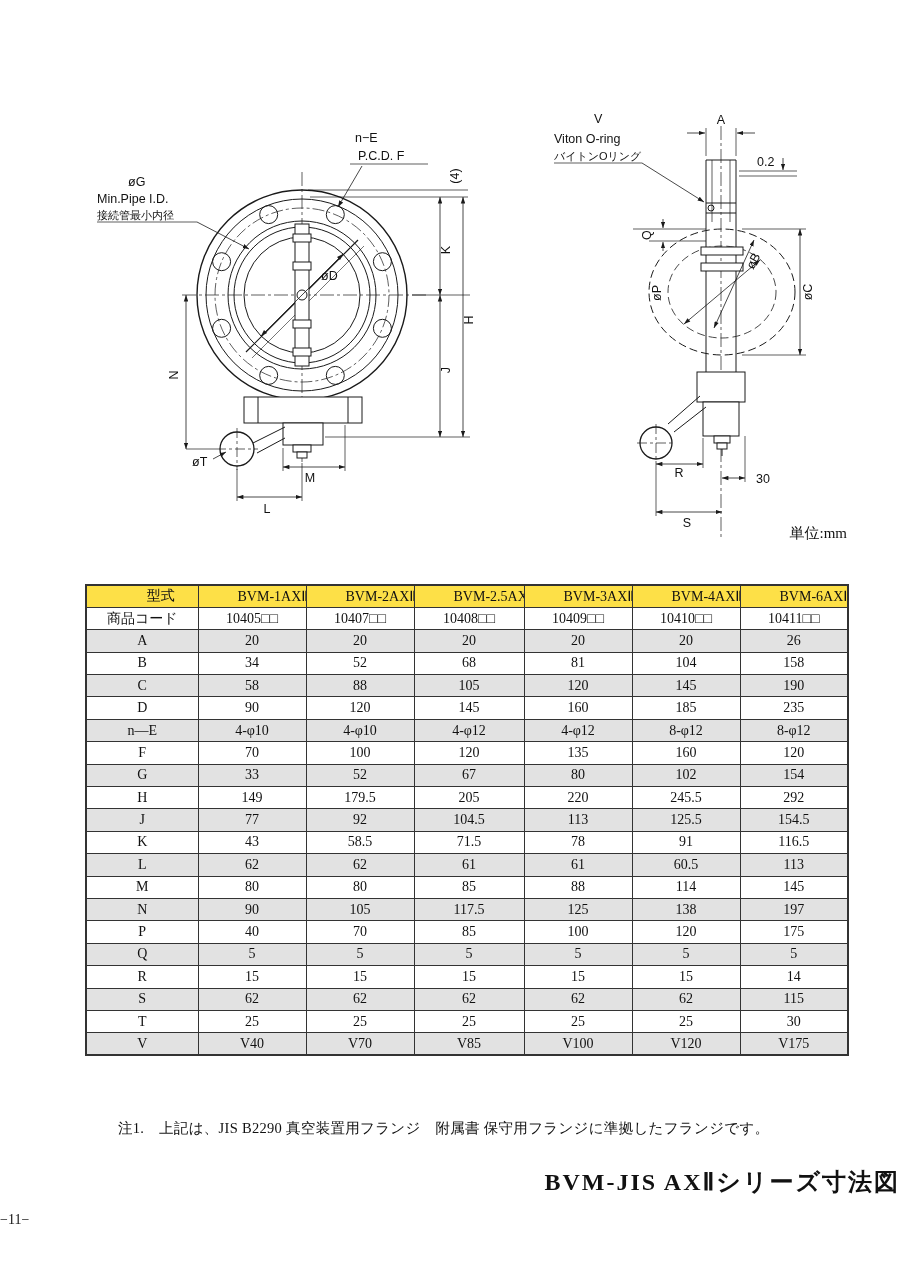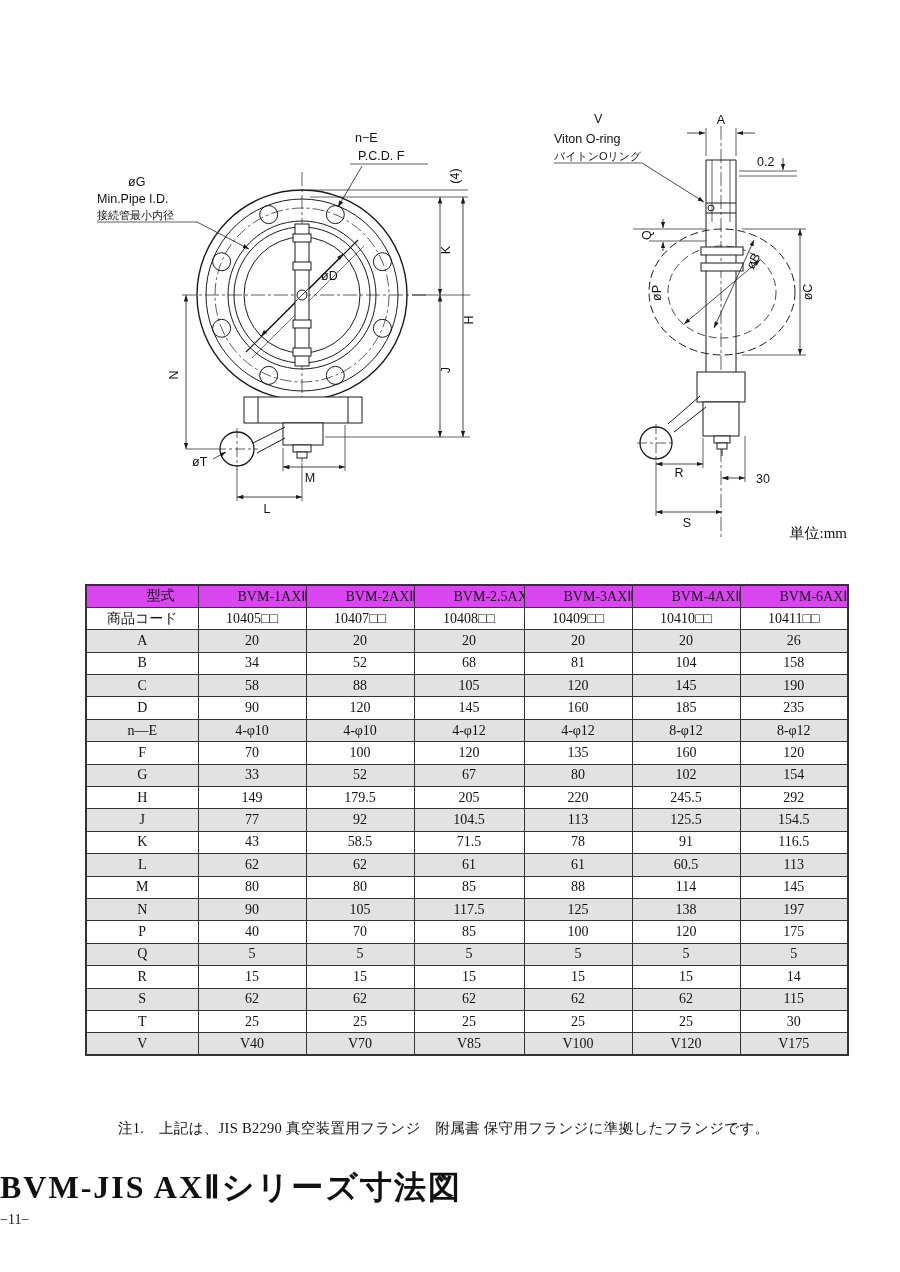--- a/index.html
+++ b/index.html
@@ -10,29 +10,29 @@
   .drawing-svg { position:absolute; top:0; left:0; }
   .lbl { font-family:"Liberation Sans", sans-serif; font-size:12.5px; fill:#111; }
   .lbl-jp { font-size:11px; }
 
   .unit-label { position:absolute; top:524px; right:53px; font-size:15px; }
 
   .dim-table { position:absolute; top:584px; left:85px; width:762px; border-collapse:collapse;
                font-size:14px; table-layout:fixed; border:2px solid #333; }
   .dim-table th, .dim-table td { border:1px solid #333; text-align:center; height:22.4px;
                padding:0 2px; font-weight:normal; white-space:nowrap; overflow:hidden; }
-  .dim-table thead th { background:#d946ef;padding-left:39px; }
+  .dim-table thead th { background:#fde047;padding-left:39px; }
   .dim-table tbody tr:nth-child(even) { background:#e2e2e2; }
 
   .note { position:absolute; left:118px; font-size:14.5px; letter-spacing:0.3px; }
   .note-1 { top:1087px;margin-top:32px; }
   .note-2 { top:1114px; }
 
-  .doc-title { position:absolute; top:1166px; width:100%; text-align:left;
-               font-size:32px; font-weight:bold; letter-spacing:2px; }
+  .doc-title { position:absolute; top:1166px; width:100%; text-align:right;
+               font-size:24px; font-weight:bold; letter-spacing:2px; }
   .page-num { position:absolute; top:1212px; width:100%; text-align:left; font-size:14px; }
 </style>
 </head>
 <body>
 
 <div class="page">
 
   <svg class="drawing-svg" width="900" height="560" viewBox="0 0 900 560">
     <defs>
       <marker id="ae" markerWidth="9" markerHeight="6" refX="8" refY="2.75" orient="auto">

